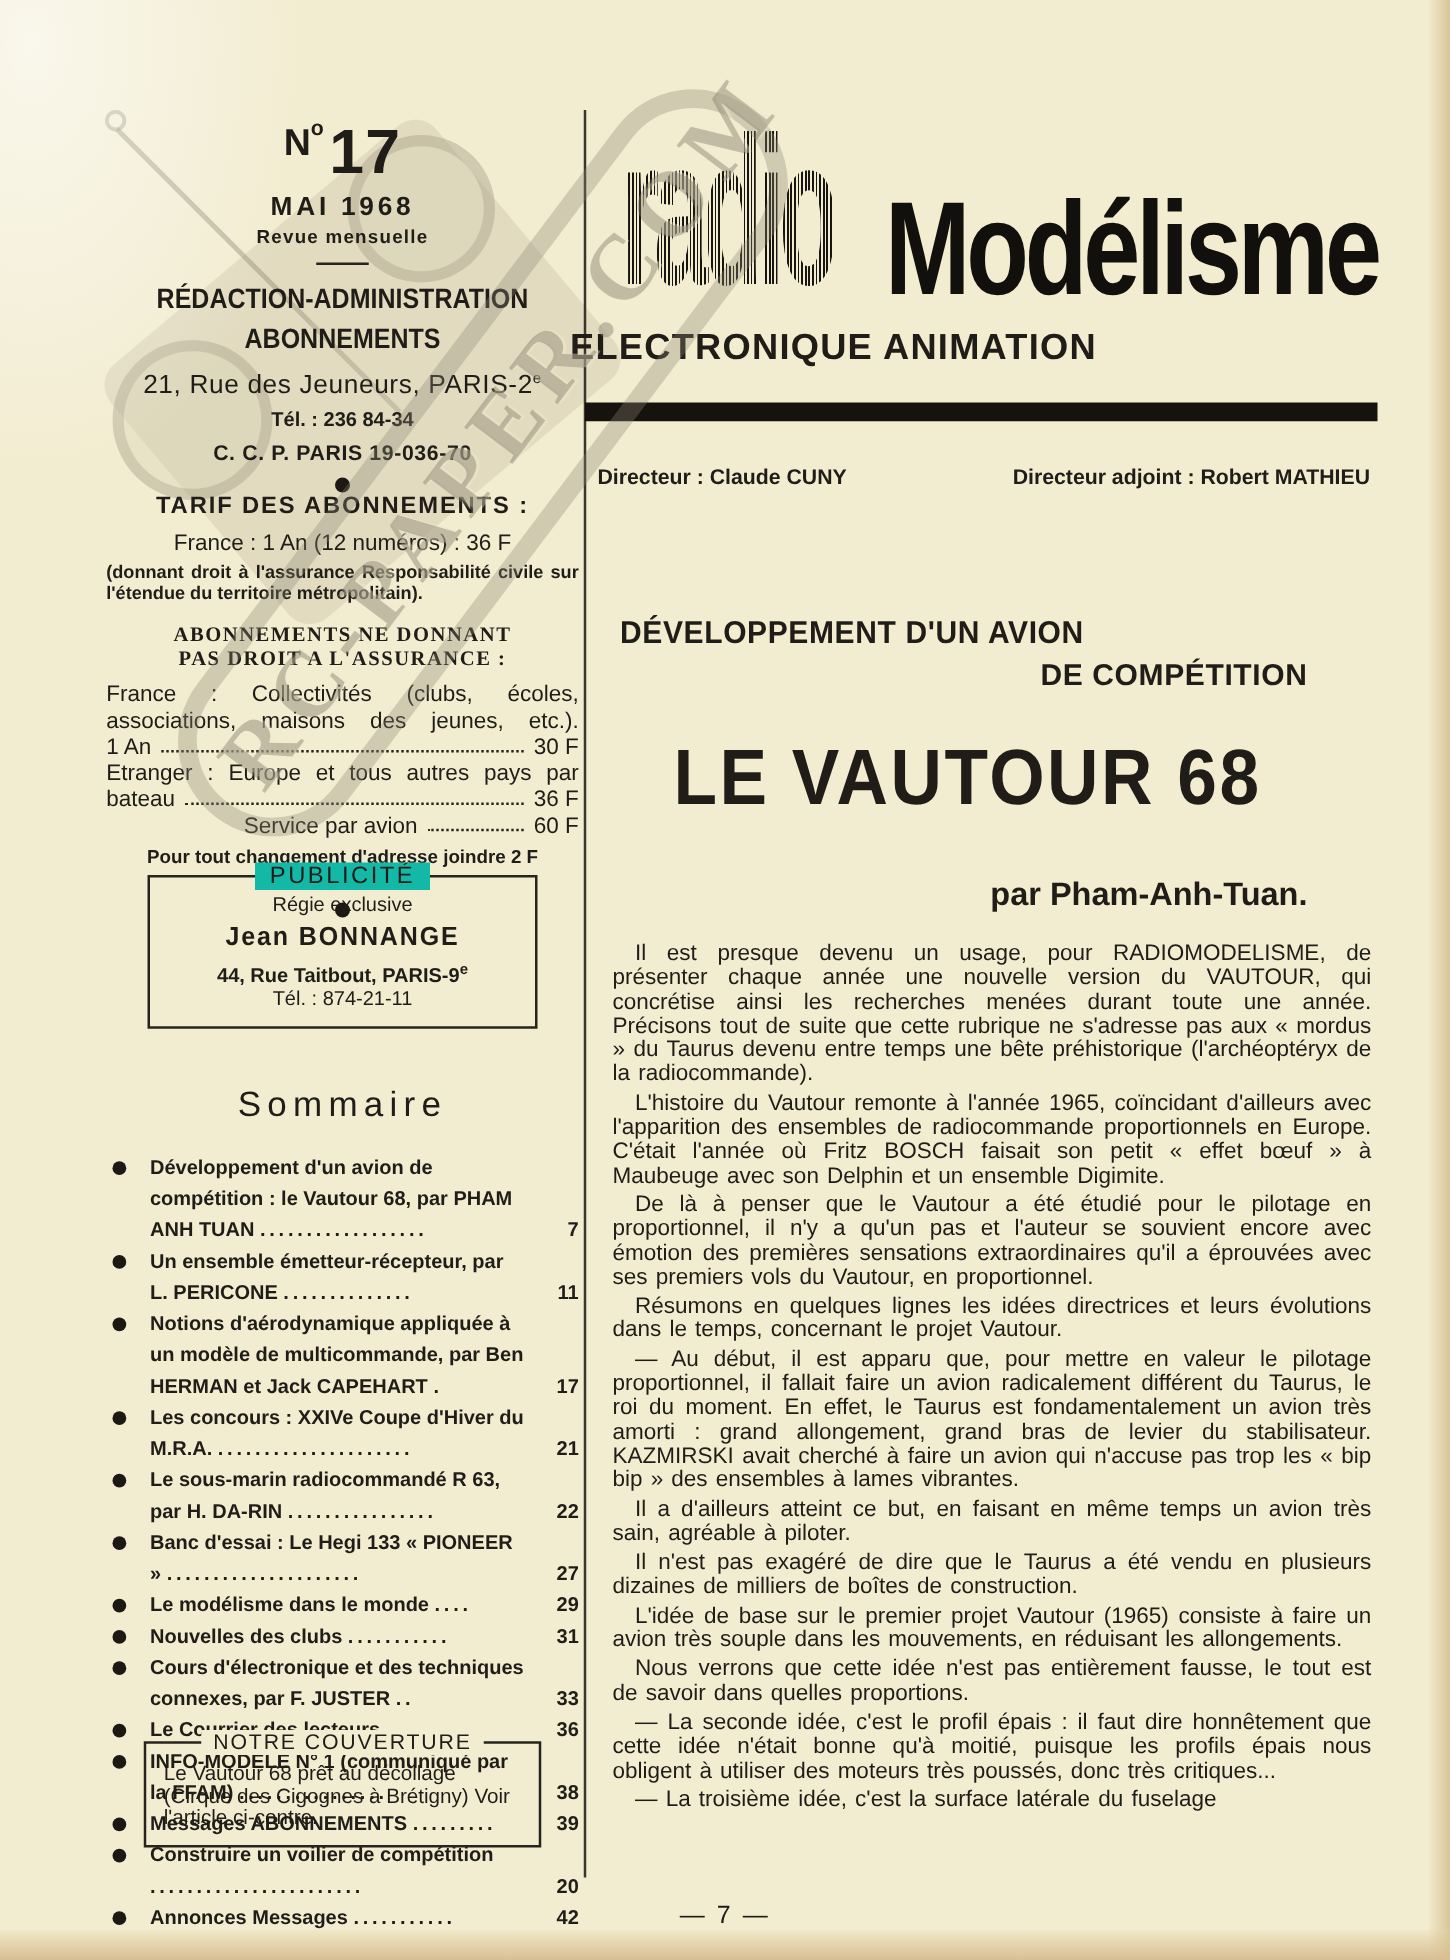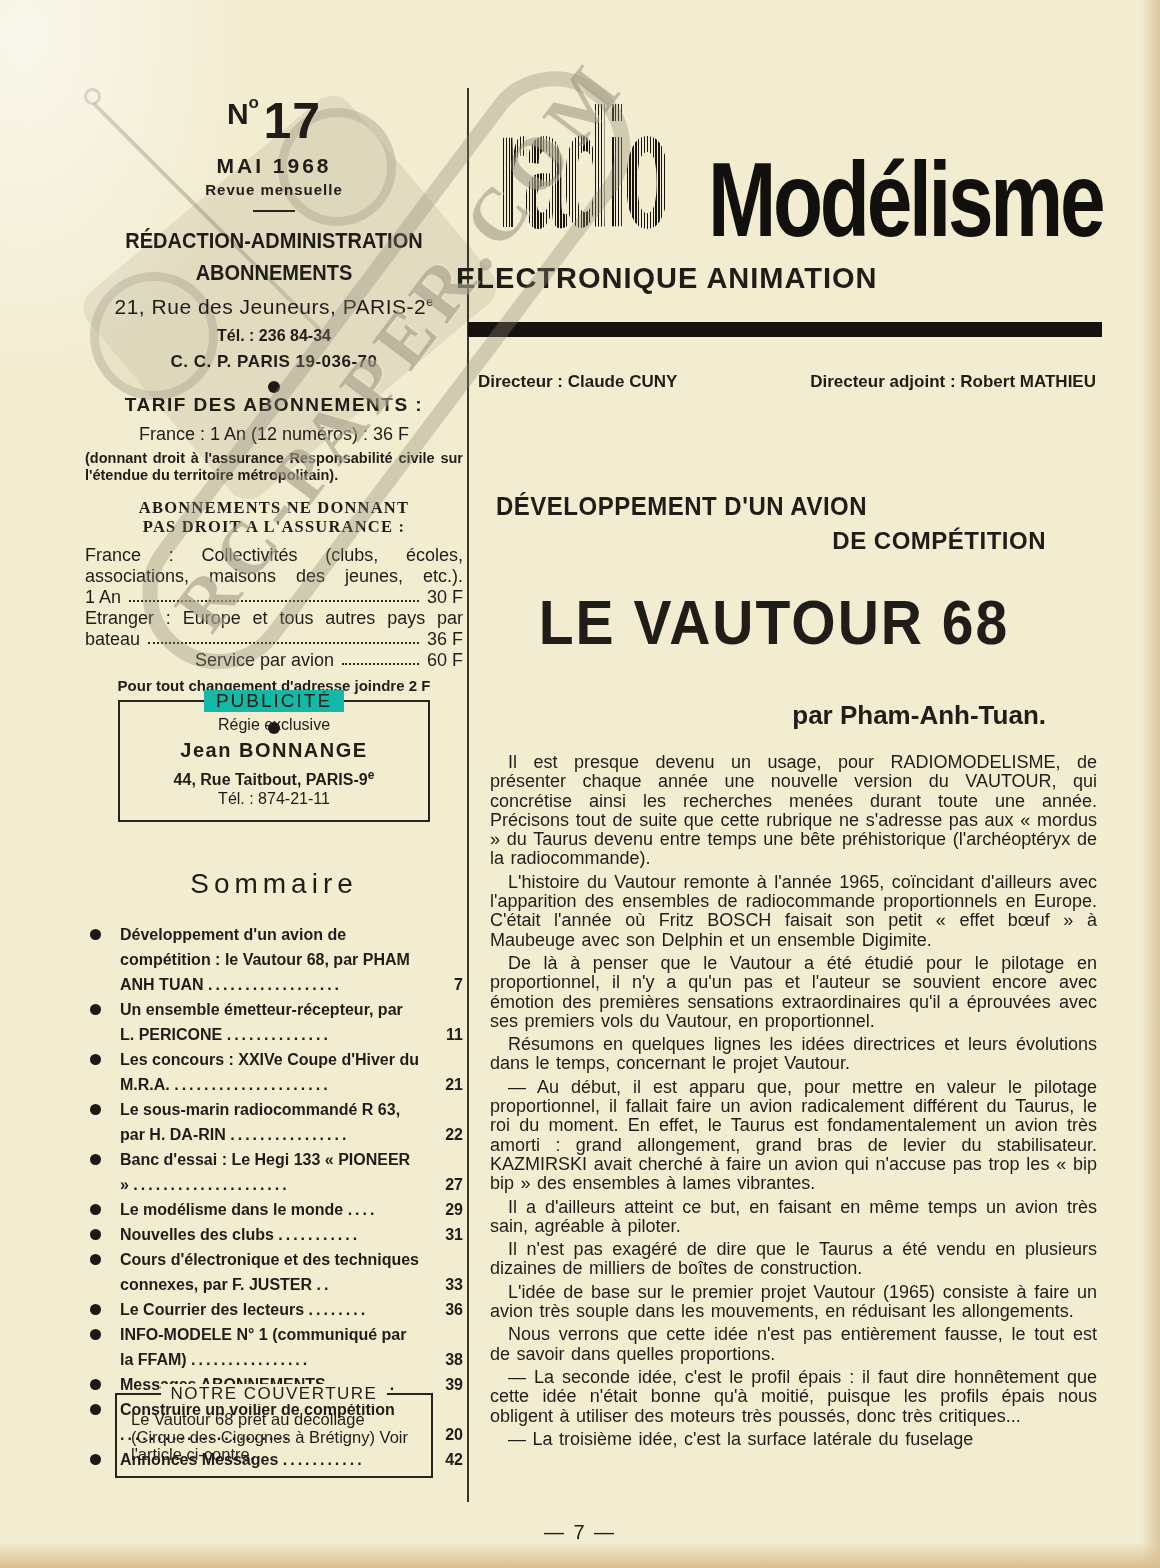--- a/index.html
+++ b/index.html
@@ -201,20 +201,26 @@
         <span class="toc-page">7</span>
       </div>
 
       <div class="toc-item">
         <span class="toc-bullet"></span>
         <span class="toc-label">Un ensemble émetteur-récepteur, par L. PERICONE </span>
         <span class="toc-dots">..............</span>
         <span class="toc-page">11</span>
       </div>
 
+      <div class="toc-item">
+        <span class="toc-bullet"></span>
+        <span class="toc-label">Notions d'aérodynamique appliquée à un modèle de multicommande, par Ben HERMAN et Jack CAPEHART </span>
+        <span class="toc-dots">.</span>
+        <span class="toc-page">17</span>
+      </div>
 
       <div class="toc-item">
         <span class="toc-bullet"></span>
         <span class="toc-label">Les concours : XXIVe Coupe d'Hiver du M.R.A. </span>
         <span class="toc-dots">.....................</span>
         <span class="toc-page">21</span>
       </div>
 
       <div class="toc-item">
         <span class="toc-bullet"></span>

